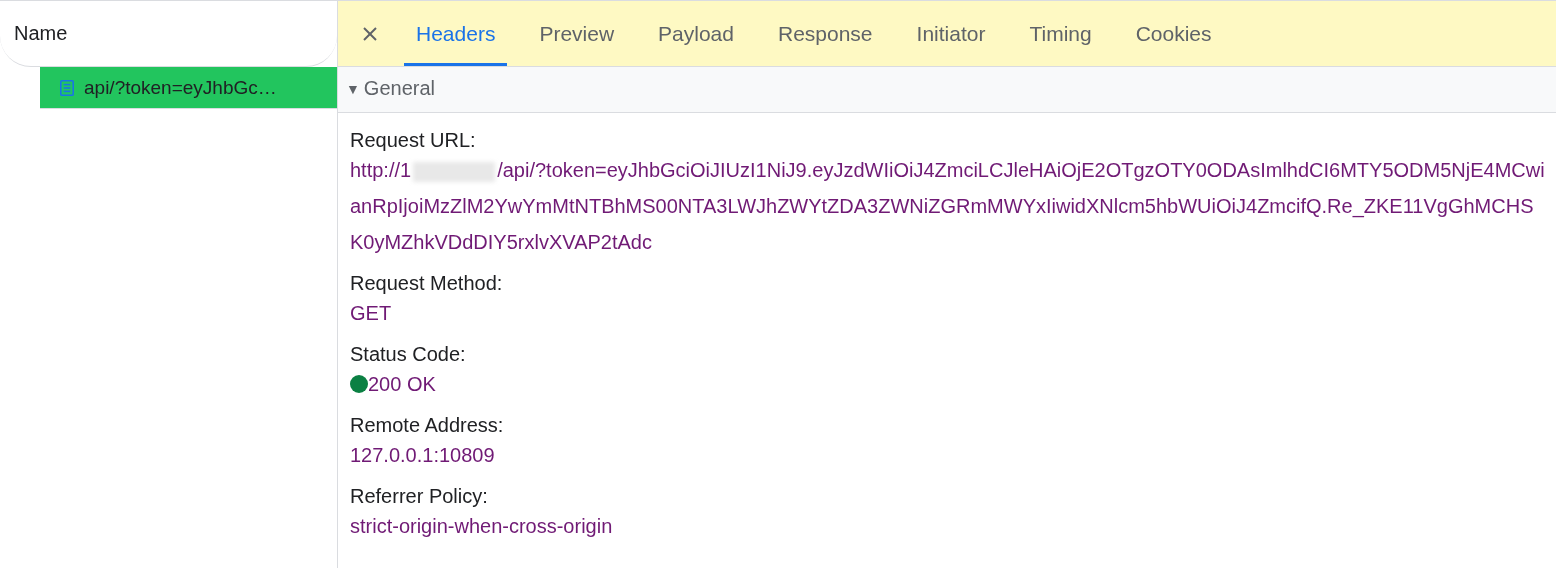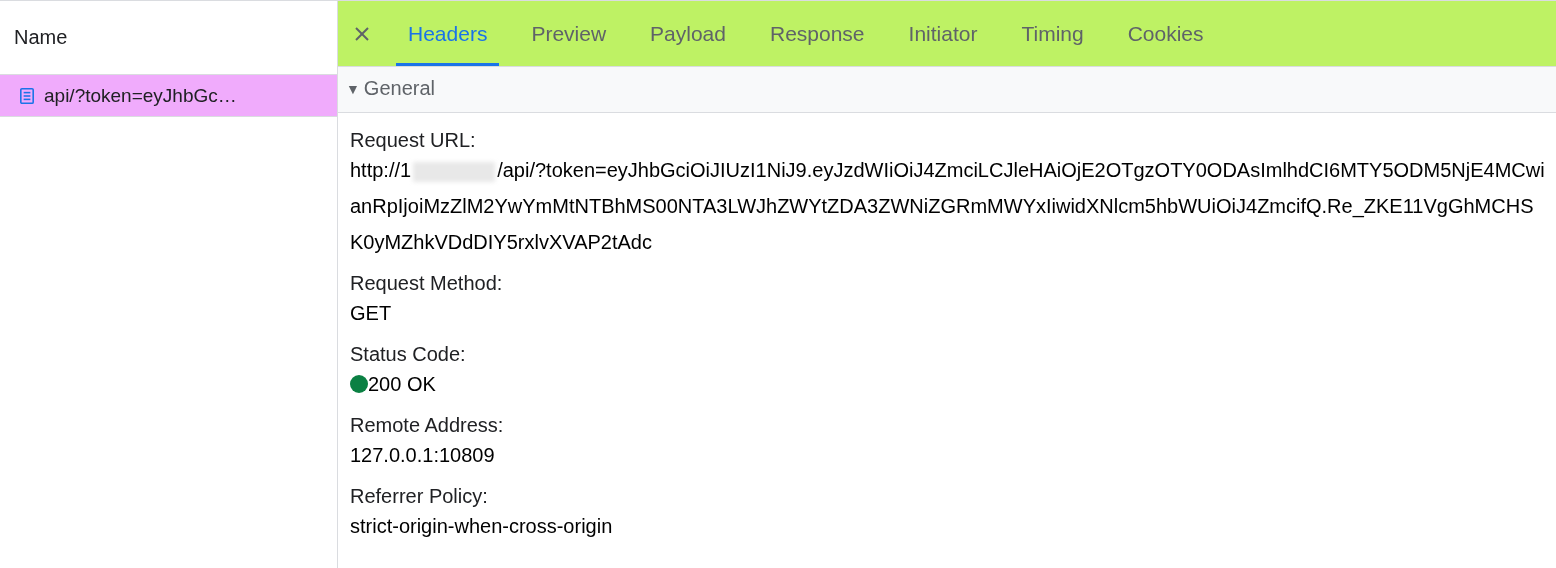--- a/index.html
+++ b/index.html
@@ -19,38 +19,40 @@
       border-top: 1px solid #dadce0;
     }
     
     .left-panel {
       width: 338px;
       border-right: 1px solid #dadce0;
       display: flex;
       flex-direction: column;
     }
     .left-header {
-      height: 74px;
+      height: 66px;
       border-bottom: 1px solid #dadce0;
       display: flex;
       align-items: center;
       padding: 0 14px;
       font-size: 20px;
       color: #202124;
       background: #ffffff;
+      border-radius: 31px;
     }
     .request-row {
       height: 42px;
       display: flex;
       align-items: center;
       padding: 0 14px 0 18px;
       gap: 8px;
-      background: #f0abfc;
-      border-bottom: 1px solid #dadce0;
-      cursor: pointer;
+      background: #22c55e;
+      border-bottom: 1px solid #dadce0;
+      cursor: pointer;
+      margin-left: 40px;
     }
     .doc-icon {
       width: 18px;
       height: 18px;
       flex-shrink: 0;
       color: #1a73e8;
     }
     .request-name {
       white-space: nowrap;
       overflow: hidden;
@@ -62,22 +64,22 @@
     .right-panel {
       flex: 1;
       display: flex;
       flex-direction: column;
     }
     .tabs-bar {
       height: 66px;
       display: flex;
       align-items: center;
       border-bottom: 1px solid #dadce0;
-      background: #bef264;
-      padding: 0 0 0 0;
+      background: #fef9c3;
+      padding: 0 0 0 8px;
       gap: 0;
     }
     .close-btn {
       width: 48px;
       height: 100%;
       display: flex;
       align-items: center;
       justify-content: center;
       cursor: pointer;
       color: #5f6368;
@@ -137,21 +139,21 @@
     }
     .kv-label {
       width: 380px;
       flex-shrink: 0;
       font-size: 20px;
       color: #202124;
     }
     .kv-value {
       flex: 1;
       font-size: 20px;
-      color: #000000;
+      color: #701a75;
       word-break: break-all;
       line-height: 1.8;
     }
     .status-wrap {
       display: flex;
       align-items: center;
       gap: 0;
     }
     .status-dot {
       width: 18px;

